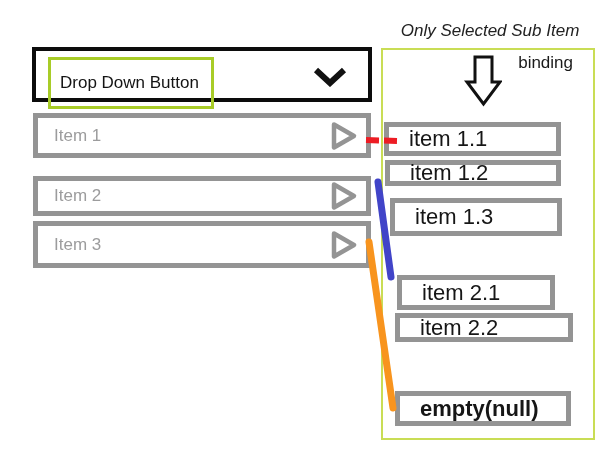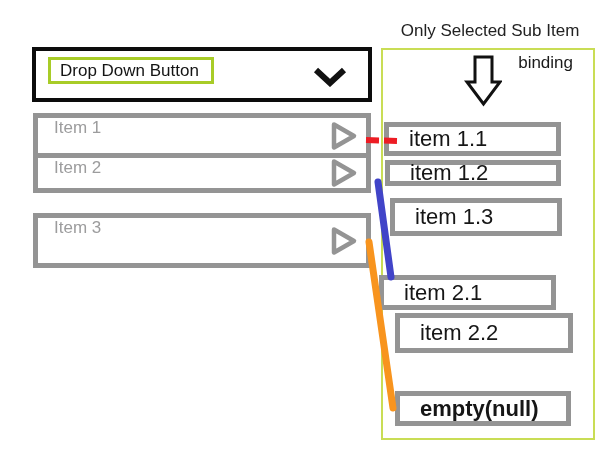--- a/index.html
+++ b/index.html
@@ -9,60 +9,60 @@
     font-family:"Liberation Sans","DejaVu Sans",sans-serif;
   }
   *{box-sizing:border-box;}
 
   
   .dropdown-box{
     position:absolute;left:32px;top:47px;width:340px;height:55px;
     border:4px solid #0c0c0c;background:#fff;
   }
   .dropdown-label-box{
-    position:absolute;left:12px;top:6px;height:27px;
+    position:absolute;left:12px;top:6px;height:52px;
     border:3px solid #a8cc28;display:flex;align-items:center;
     padding:0 12px 0 9px;font-size:17px;color:#141414;white-space:nowrap;
   }
   .chevron-icon{position:absolute;right:21px;top:16px;width:34px;height:20px;}
 
   
   .item-row{
     position:absolute;left:33px;width:338px;
     border:5px solid #949494;background:#fff;
-    display:flex;align-items:flex-start;
+    display:flex;align-items:center;
   }
   .item-row .item-label{margin-left:16px;font-size:17px;color:#9c9c9d;}
   .play-icon{position:absolute;right:8px;top:50%;transform:translateY(-50%);width:28px;height:31px;}
 
   
   .panel{
     position:absolute;left:381px;top:48px;width:214px;height:392px;
     border:2px solid #c9dd55;background:#fff;
   }
   .panel-title{
     position:absolute;left:379px;top:21px;width:222px;
-    text-align:center;font-size:17px;color:#222;white-space:nowrap;
+    text-align:center;font-size:17px;color:#222;white-space:nowrap;font-style:italic;
   }
   .panel-binding{
     position:absolute;top:3px;right:20px;font-size:17px;color:#1a1a1a;
   }
   .block-arrow{position:absolute;left:464px;top:55px;width:38px;height:52px;}
 
   
   .sub-box{
     position:absolute;border:5px solid #949494;background:#fff;
     display:flex;align-items:center;padding-left:20px;
     font-size:22px;color:#161616;
   }
   .sub-1{left:384px;top:122px;width:177px;height:34px;}
   .sub-2{left:385px;top:160px;width:176px;height:26px;}
   .sub-3{left:390px;top:198px;width:172px;height:38px;text-align:right;}
-  .sub-4{left:379px;top:275px;width:177px;height:35px;text-align:center;}
-  .sub-5{left:395px;top:313px;width:178px;height:40px;}
+  .sub-4{left:397px;top:275px;width:158px;height:35px;text-align:center;}
+  .sub-5{left:395px;top:313px;width:178px;height:29px;}
   .sub-6{left:395px;top:391px;width:176px;height:35px;font-weight:bold;}
 
   
   .overlay{
     position:absolute;left:0;top:0;width:601px;height:454px;
     pointer-events:none;z-index:10;
   }
 </style>
 </head>
 <body>
@@ -73,27 +73,27 @@
     <polyline points="3,3 17,16 31,3" fill="none" stroke="#111" stroke-width="6"></polyline>
   </svg>
 </div>
 
 <div class="item-row" style="top:113px;height:45px;">
   <span class="item-label">Item 1</span>
   <svg class="play-icon" viewBox="0 0 28 31">
     <polygon points="4,4 24,15.5 4,27" fill="#fff" stroke="#949494" stroke-width="4.5" stroke-linejoin="round"></polygon>
   </svg>
 </div>
-<div class="item-row" style="top:153px;height:40px;">
+<div class="item-row" style="top:176px;height:40px;">
   <span class="item-label">Item 2</span>
   <svg class="play-icon" viewBox="0 0 28 31">
     <polygon points="4,4 24,15.5 4,27" fill="#fff" stroke="#949494" stroke-width="4.5" stroke-linejoin="round"></polygon>
   </svg>
 </div>
-<div class="item-row" style="top:213px;height:55px;">
+<div class="item-row" style="top:221px;height:47px;">
   <span class="item-label">Item 3</span>
   <svg class="play-icon" viewBox="0 0 28 31">
     <polygon points="4,4 24,15.5 4,27" fill="#fff" stroke="#949494" stroke-width="4.5" stroke-linejoin="round"></polygon>
   </svg>
 </div>
 
 <div class="panel-title">Only Selected Sub Item</div>
 
 <div class="panel">
   <div class="panel-binding">binding</div>

